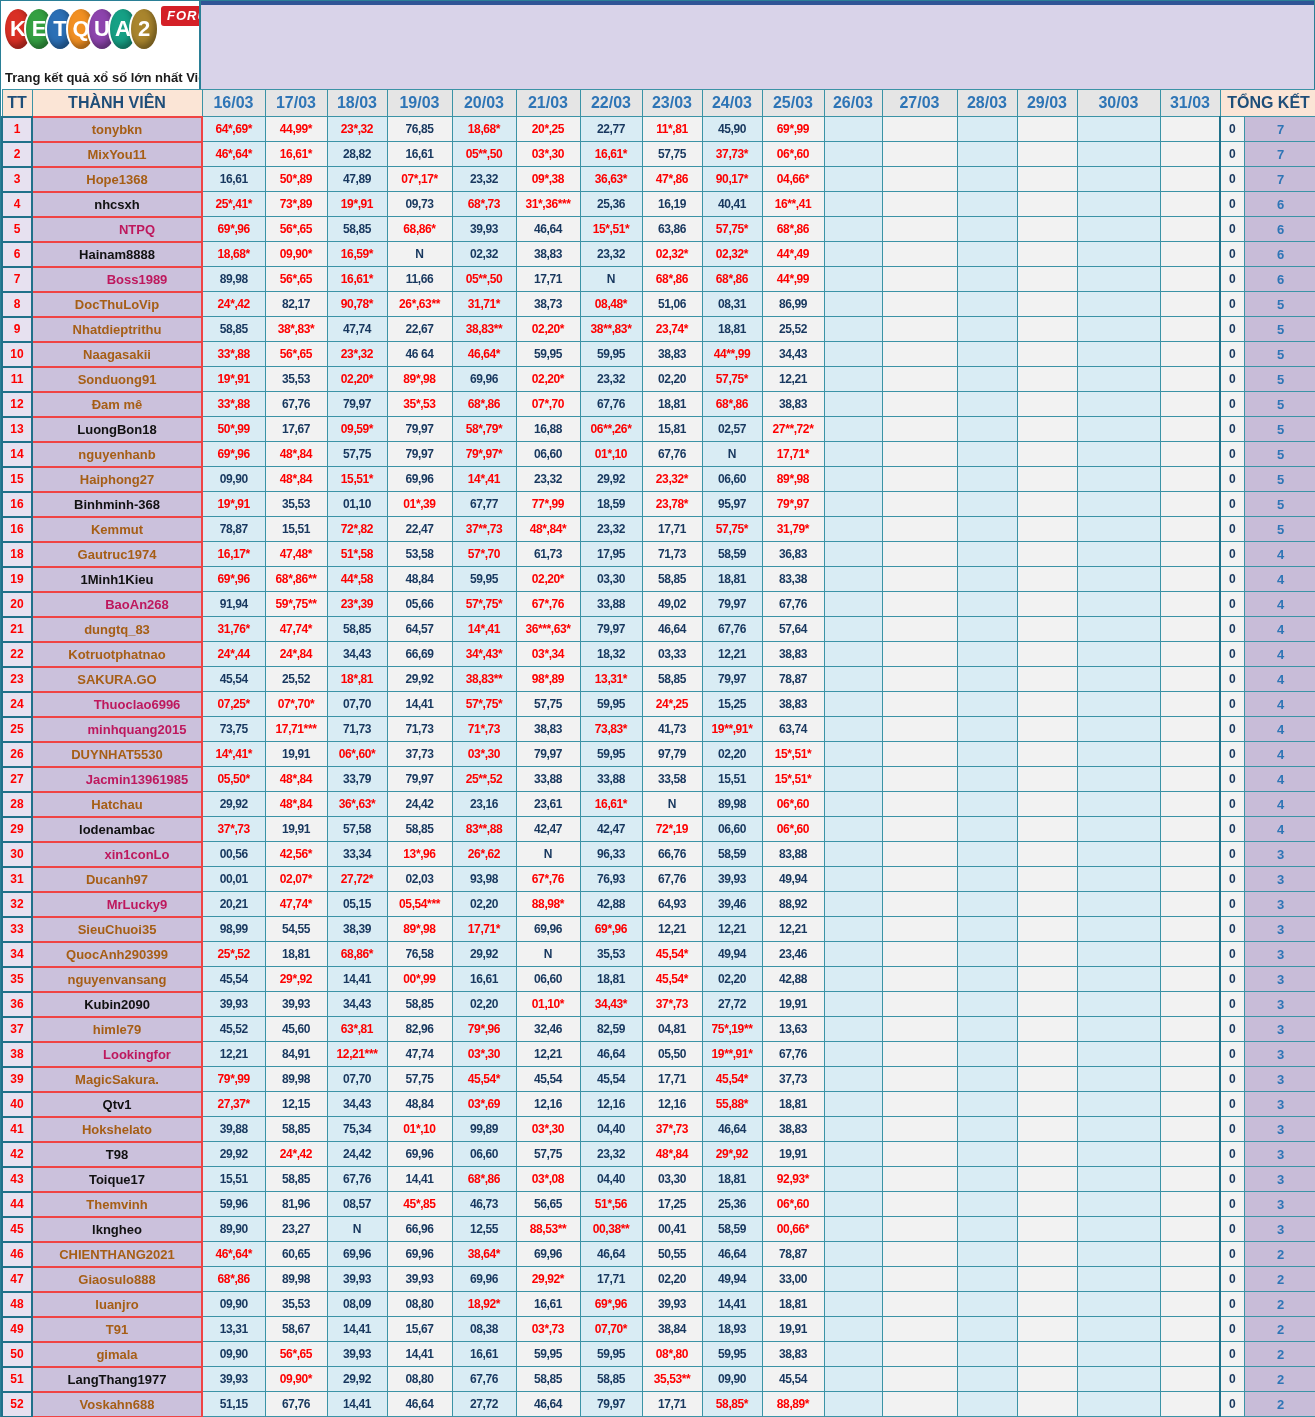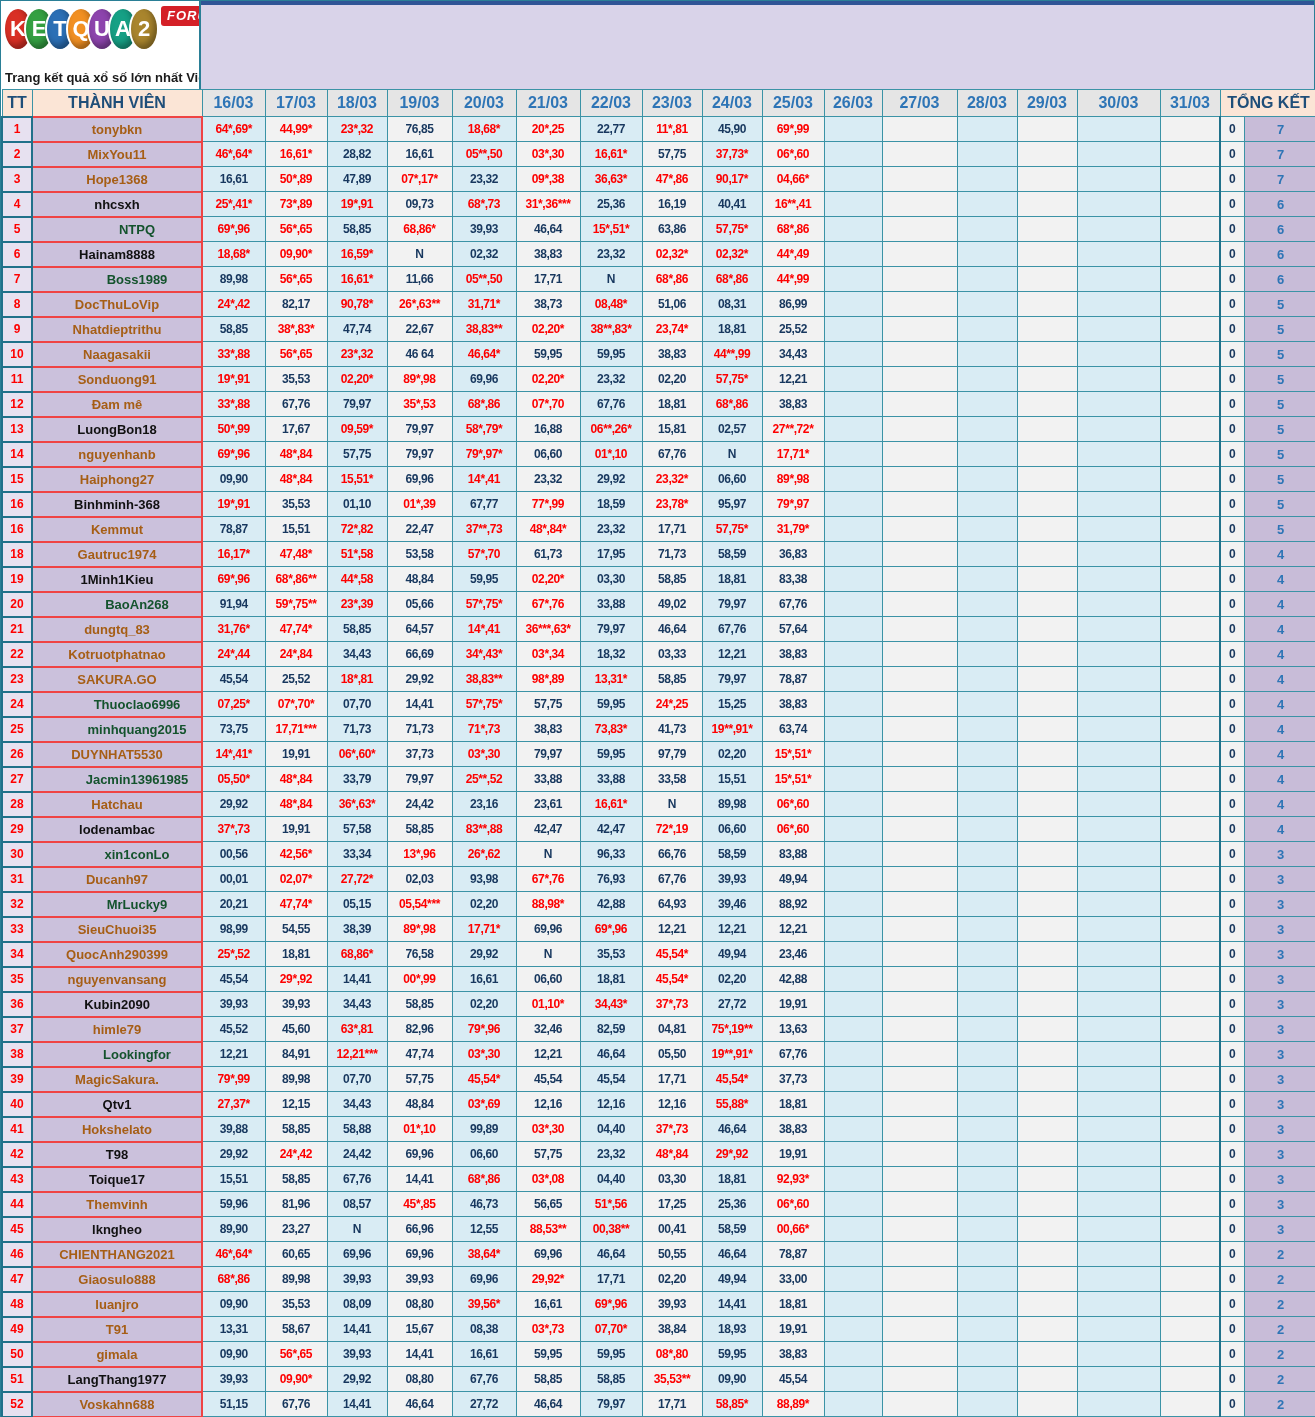--- a/index.html
+++ b/index.html
@@ -28,21 +28,21 @@
   th,td{box-sizing:border-box; border:1px solid #3b93a6; text-align:center; padding:0; white-space:nowrap; overflow:hidden;}
   thead tr{height:27px;}
   tbody tr{height:25px;}
   th{font-size:16px; font-weight:bold;}
   th.peach{background:#fbe5d6; color:#1f4e79;}
   th.date{background:#e5e5e5; color:#2e75b6;}
   td.tt{background:#e7e1f0; color:#fe0000; font-weight:bold; font-size:12px; border:2px solid #20718a;}
   td.member{background:#cbc1dc; font-weight:bold; font-size:13px; border:2px solid #ef4444;}
   td.member.n-brown{color:#a65e15;}
   td.member.n-black{color:#111111;}
-  td.member.n-cyan{color:#14532d;padding-left:40px;}
+  td.member.n-cyan{color:#be185d;padding-left:40px;}
   td.v{font-weight:bold; font-size:12px; color:#17375e; letter-spacing:-0.4px;}
   td.v.red{color:#fe0000;}
   td.cb{background:#d9ecf4;}
   td.cg{background:#f2f2f2;}
   td.zero{background:#f2f2f2; color:#17375e; font-weight:bold; font-size:12px; border-left:2px solid #20718a;}
   td.total{background:#c8bcd8; color:#2e75b6; font-weight:bold; font-size:13px;}
 </style>
 </head>
 <body>
 
@@ -985,21 +985,21 @@
           <td class="v cb"></td>
           <td class="v cg"></td>
           <td class="zero">0</td>
           <td class="total">3</td>
         </tr>
         <tr>
           <td class="tt">41</td>
           <td class="member n-brown">Hokshelato</td>
           <td class="v cb">39,88</td>
           <td class="v cg">58,85</td>
-          <td class="v cb">58,88</td>
+          <td class="v cb">75,34</td>
           <td class="v cg red">01*,10</td>
           <td class="v cb">99,89</td>
           <td class="v cg red">03*,30</td>
           <td class="v cb">04,40</td>
           <td class="v cg red">37*,73</td>
           <td class="v cb">46,64</td>
           <td class="v cg">38,83</td>
           <td class="v cb"></td>
           <td class="v cg"></td>
           <td class="v cb"></td>
@@ -1141,21 +1141,21 @@
           <td class="zero">0</td>
           <td class="total">2</td>
         </tr>
         <tr>
           <td class="tt">48</td>
           <td class="member n-brown">luanjro</td>
           <td class="v cb">09,90</td>
           <td class="v cg">35,53</td>
           <td class="v cb">08,09</td>
           <td class="v cg">08,80</td>
-          <td class="v cb red">39,56*</td>
+          <td class="v cb red">18,92*</td>
           <td class="v cg">16,61</td>
           <td class="v cb red">69*,96</td>
           <td class="v cg">39,93</td>
           <td class="v cb">14,41</td>
           <td class="v cg">18,81</td>
           <td class="v cb"></td>
           <td class="v cg"></td>
           <td class="v cb"></td>
           <td class="v cg"></td>
           <td class="v cb"></td>

